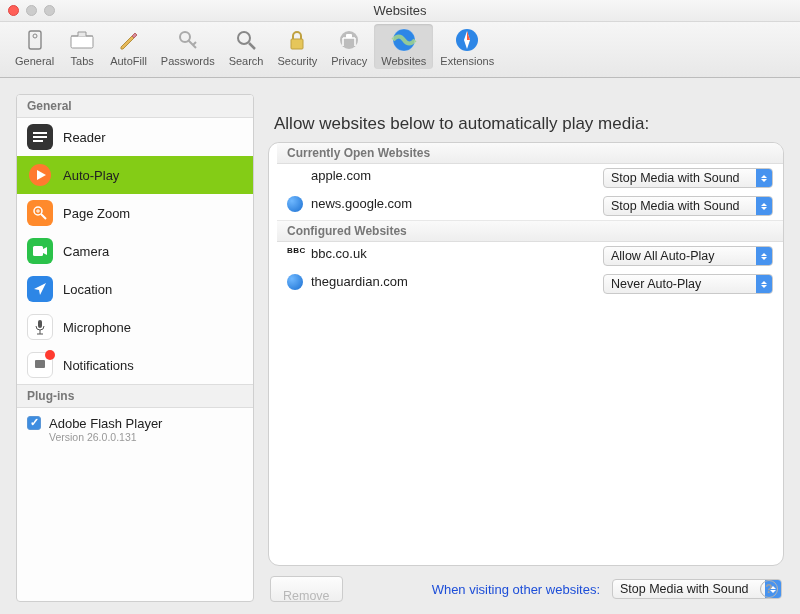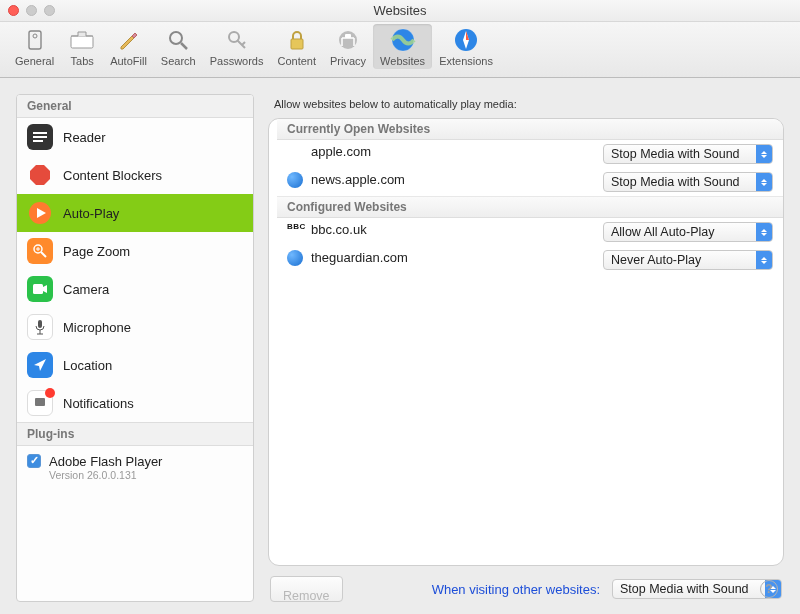--- a/index.html
+++ b/index.html
@@ -90,21 +90,21 @@
   .chk { width:14px;height:14px;border:1px solid #5a96d6;border-radius:3px; background:#3e8de0; position:relative;}
   .chk::after{ content:"✓"; color:#fff; font-size:11px; position:absolute; top:-1px; left:2px; font-weight:bold;}
   .plugin .pt .pn { font-size:13px;}
   .plugin .pt .pv { font-size:10.5px; color:#999;}
 
   .main {
     flex: 1;
     display: flex; flex-direction: column;
     position: relative;
   }
-  .main-h { font-size: 11px; color:#333; padding: 4px 6px 8px 6px;}
+  .main-h { font-size: 17px; color:#333; padding: 4px 6px 8px 6px; margin-top: 16px;}
   .listbox {
     flex: 1;
     background: #fff; border: 1px solid #cfcfcf; border-radius:11px;
     overflow:hidden;
     display:flex; flex-direction:column;padding-left:8px;
   }
   .gh {
     background: linear-gradient(#fafafa,#eee);
     color:#777; font-weight:600; font-size:12px;
     padding: 3px 10px;
@@ -206,43 +206,43 @@
       <svg width="24" height="24">
           <path d="M5 19 L16 8 L18 10 L7 21 L5 21 Z" fill="#e6b95b" stroke="#b5903c"></path>
           <path d="M16 8 L19 5 L21 7 L18 10 Z" fill="#d68a9a" stroke="#b66"></path>
         </svg>
     </div>
     <div class="lbl">AutoFill</div>
   </div>
   <div class="tb">
     <div class="ic">
       <svg width="24" height="24">
+          <circle cx="9" cy="9" r="5" fill="none" stroke="#aaa" stroke-width="2"></circle>
+          <path d="M12 12 L20 20 M17 17 L20 14" stroke="#aaa" stroke-width="2" fill="none"></path>
+        </svg>
+    </div>
+    <div class="lbl">Passwords</div>
+  </div>
+  <div class="tb">
+    <div class="ic">
+      <svg width="24" height="24">
           <circle cx="10" cy="10" r="6" fill="none" stroke="#888" stroke-width="2"></circle>
           <path d="M15 15 L21 21" stroke="#888" stroke-width="2.5"></path>
         </svg>
     </div>
     <div class="lbl">Search</div>
   </div>
   <div class="tb">
     <div class="ic">
       <svg width="24" height="24">
-          <circle cx="9" cy="9" r="5" fill="none" stroke="#aaa" stroke-width="2"></circle>
-          <path d="M12 12 L20 20 M17 17 L20 14" stroke="#aaa" stroke-width="2" fill="none"></path>
-        </svg>
-    </div>
-    <div class="lbl">Passwords</div>
-  </div>
-  <div class="tb">
-    <div class="ic">
-      <svg width="24" height="24">
           <rect x="6" y="11" width="12" height="10" rx="1" fill="#e6c65a" stroke="#bfa040"></rect>
           <path d="M8 11 V8 a4 4 0 0 1 8 0 V11" fill="none" stroke="#bfa040" stroke-width="2"></path>
         </svg>
     </div>
-    <div class="lbl">Content</div>
+    <div class="lbl">Security</div>
   </div>
   <div class="tb">
     <div class="ic">
       <svg width="24" height="24">
           <circle cx="12" cy="12" r="9" fill="#bdbdbd"></circle>
           <path d="M6 10 L18 10 M6 10 L6 18 M18 10 L18 18" stroke="#fff" stroke-width="1.5"></path>
           <rect x="9" y="6" width="6" height="4" rx="1" fill="#fff"></rect>
         </svg>
     </div>
     <div class="lbl">Privacy</div>
@@ -278,28 +278,20 @@
       <div class="sbico" style="background:#333">
         <svg width="14" height="14">
             <rect width="14" height="2" y="2" fill="#fff"></rect>
             <rect width="14" height="2" y="6" fill="#fff"></rect>
             <rect width="10" height="2" y="10" fill="#fff"></rect>
           </svg>
       </div>
       <span>Reader</span>
     </div>
 
-    <div class="sbi">
-      <div class="sbico" style="background:transparent">
-        <svg width="24" height="24">
-            <polygon points="8,2 16,2 22,8 22,16 16,22 8,22 2,16 2,8" fill="#e54b3c"></polygon>
-          </svg>
-      </div>
-      <span>Content Blockers</span>
-    </div>
 
     <div class="sbi sel">
       <div class="sbico" style="background:transparent">
         <svg width="24" height="24">
             <circle cx="12" cy="12" r="11" fill="#ff7a2f"></circle>
             <polygon points="9,7 9,17 18,12" fill="#fff"></polygon>
           </svg>
       </div>
       <span>Auto-Play</span>
     </div>
@@ -319,36 +311,36 @@
       <div class="sbico" style="background:#2bc24a">
         <svg width="16" height="12">
             <rect x="1" y="1" width="10" height="10" rx="1.5" fill="#fff"></rect>
             <polygon points="11,4 15,2 15,10 11,8" fill="#fff"></polygon>
           </svg>
       </div>
       <span>Camera</span>
     </div>
 
     <div class="sbi">
+      <div class="sbico" style="background:#2d86e6">
+        <svg width="16" height="16">
+            <polygon points="2,8 14,2 8,14 7,9" fill="#fff"></polygon>
+          </svg>
+      </div>
+      <span>Location</span>
+    </div>
+
+    <div class="sbi">
       <div class="sbico" style="background:#fff;border:1px solid #ddd;">
         <svg width="12" height="16">
             <rect x="4" y="1" width="4" height="8" rx="2" fill="#555"></rect>
             <path d="M2 7 a4 4 0 0 0 8 0 M6 11 V15 M3 15 H9" stroke="#555" fill="none"></path>
           </svg>
       </div>
       <span>Microphone</span>
-    </div>
-
-    <div class="sbi">
-      <div class="sbico" style="background:#2d86e6">
-        <svg width="16" height="16">
-            <polygon points="2,8 14,2 8,14 7,9" fill="#fff"></polygon>
-          </svg>
-      </div>
-      <span>Location</span>
     </div>
 
     <div class="sbi">
       <div class="sbico" style="background:#fff;border:1px solid #ddd;position:relative;">
         <div style="position:absolute;top:-3px;right:-3px;width:10px;height:10px;border-radius:50%;background:#ff3b30;"></div>
         <svg width="14" height="14">
             <rect x="2" y="2" width="10" height="8" rx="1" fill="#777"></rect>
           </svg>
       </div>
       <span>Notifications</span>
@@ -374,21 +366,21 @@
         <span class="favi appleico"></span>
         <span class="domain">apple.com</span>
         <div class="sel-popup">
             <span>Stop Media with Sound</span>
             <div class="arrows"></div>
           </div>
       </div>
 
       <div class="row">
         <span class="favi globe"></span>
-        <span class="domain">news.apple.com</span>
+        <span class="domain">news.google.com</span>
         <div class="sel-popup">
             <span>Stop Media with Sound</span>
             <div class="arrows"></div>
           </div>
       </div>
 
       <div class="gh">Configured Websites</div>
 
       <div class="row">
         <span class="favi bbc">BBC</span>

